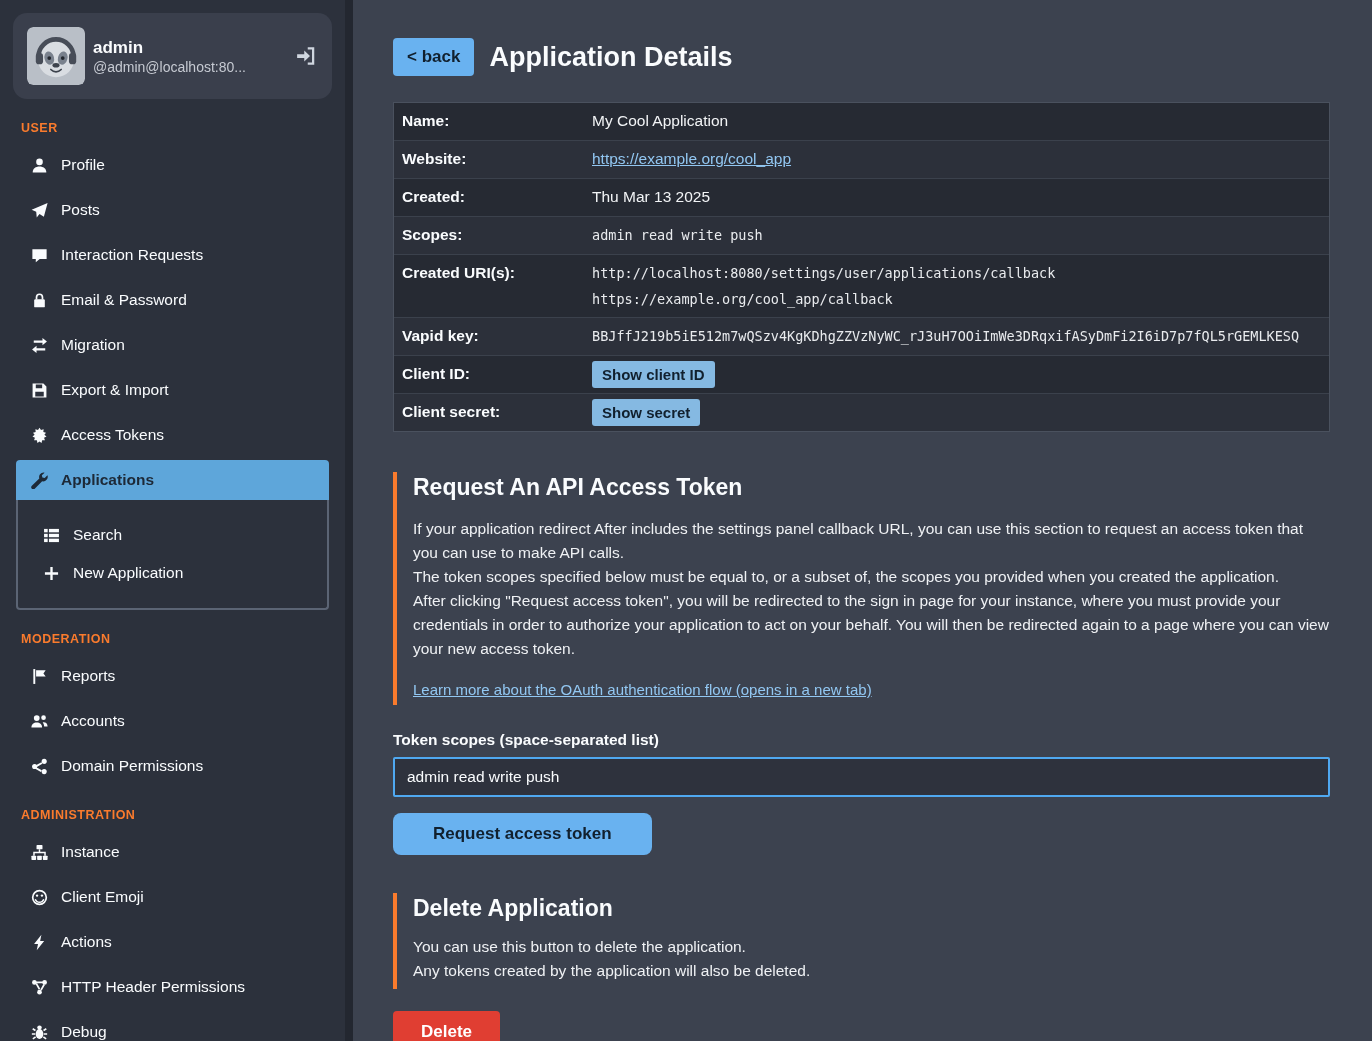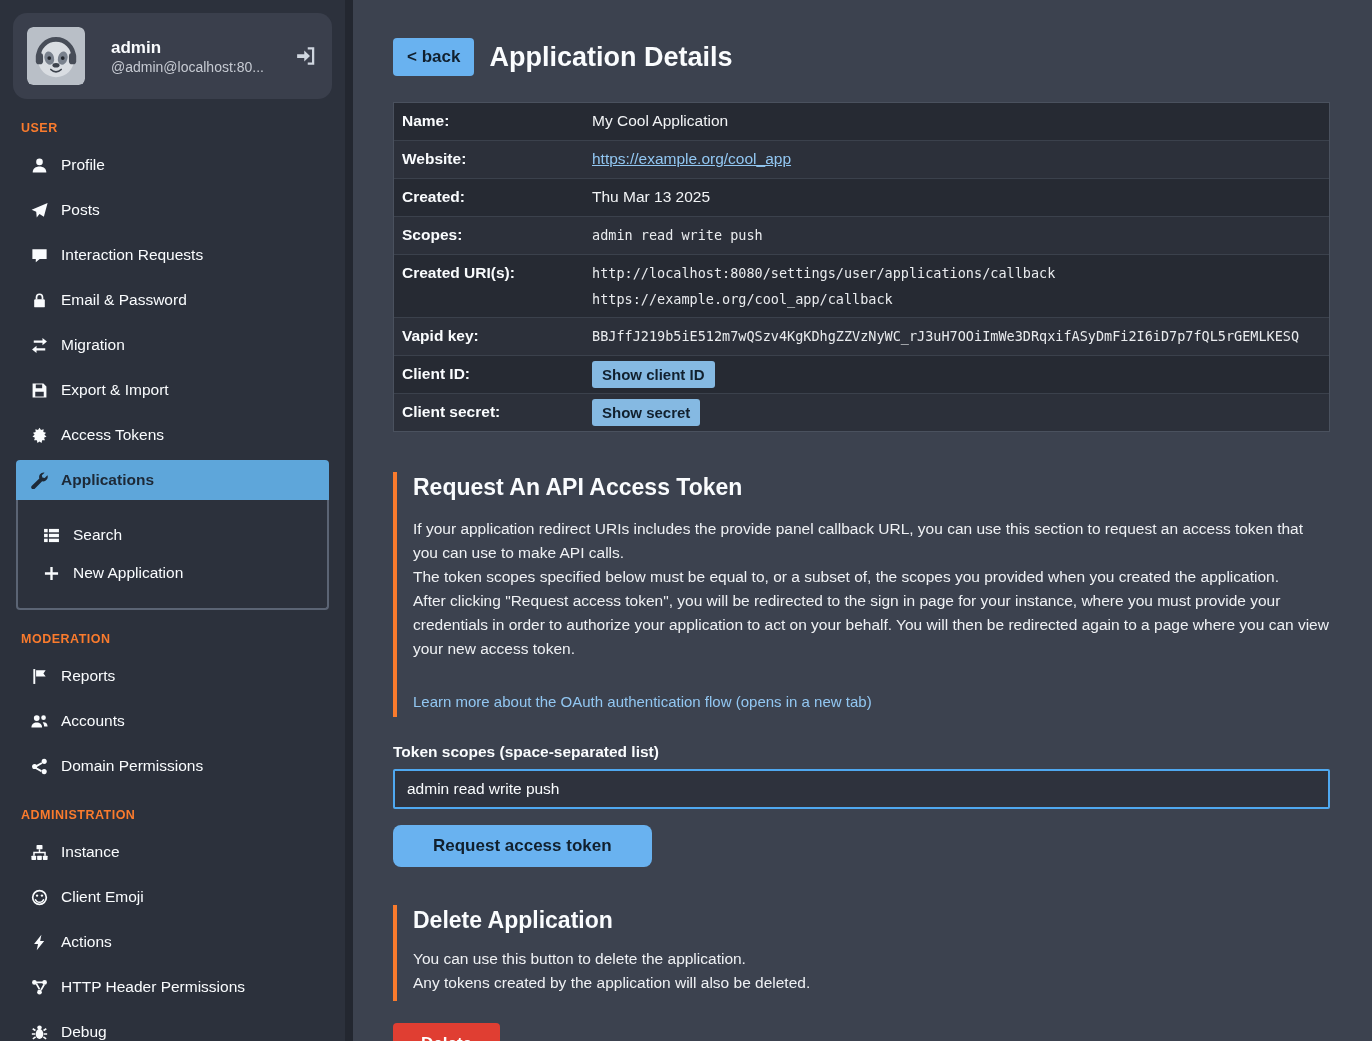--- a/index.html
+++ b/index.html
@@ -27,21 +27,21 @@
   body{
     width:1372px;height:1041px;overflow:hidden;
     display:flex;background:var(--page);
     font-family:"Liberation Sans","DejaVu Sans",sans-serif;
     color:var(--text);
   }
   
   .sidebar{width:345px;flex-shrink:0;background:var(--sidebar);height:100%;overflow:hidden}
   .user-card{
     margin:13px;background:var(--card);border-radius:14px;
-    display:flex;align-items:center;gap:26px;padding:14px 16px 14px 14px;
+    display:flex;align-items:center;gap:8px;padding:14px 16px 14px 14px;
   }
   .avatar{width:58px;height:58px;border-radius:6px;overflow:hidden;flex-shrink:0}
   .avatar svg{display:block;width:58px;height:58px}
   .user-info{min-width:0;flex:1}
   .user-name{font-size:17px;font-weight:bold;line-height:1.35}
   .user-handle{font-size:14px;color:var(--muted);white-space:nowrap;overflow:hidden;text-overflow:ellipsis;max-width:168px}
   .logout{color:#cfd6df;display:flex;align-items:center;cursor:pointer}
   .logout svg{width:20px;height:20px;fill:currentColor}
 
   .section-label{
@@ -101,22 +101,22 @@
     font-family:inherit;font-size:15px;font-weight:bold;padding:5px 10px;cursor:pointer;
   }
 
   .callout{
     border-left:4px solid var(--orange);
     padding:2px 0 6px 16px;margin-top:40px;
   }
   .callout h2{font-size:23px;font-weight:bold;margin:0 0 16px;color:var(--text)}
   .callout p{margin:0;font-size:15.5px;line-height:1.55;color:#eff1f4}
   .callout .learn-link{
-    display:inline-block;margin-top:32px;color:var(--link);font-size:15px;
-    cursor:pointer;
+    display:inline-block;margin-top:20px;color:var(--link);font-size:15px;
+    text-decoration:underline;cursor:pointer;
   }
   .field-label{display:block;margin-top:26px;font-size:15.5px;font-weight:bold}
   .scopes-input{
     margin-top:8px;width:100%;height:40px;
     background:#2e323d;border:2px solid #4fa8f0;border-radius:2px;
     color:var(--text);font-family:inherit;font-size:15.5px;padding:0 12px;outline:none;
   }
   .primary-btn{
     display:block;margin-top:16px;
     background:var(--blue-btn);color:var(--btn-text);border:none;border-radius:8px;
@@ -405,21 +405,21 @@
     <div class="drow btn-row">
       <div class="dlabel">Client secret:</div>
       <div class="dvalue">
         <button class="soft-btn">Show secret</button>
       </div>
     </div>
   </div>
 
   <section class="callout">
     <h2>Request An API Access Token</h2>
-    <p>If your application redirect URIs includes the provide panel callback URL, you can use this section to request an access token that you can use to make API calls.</p>
+    <p>If your application redirect After includes the settings panel callback URL, you can use this section to request an access token that you can use to make API calls.</p>
     <p>The token scopes specified below must be equal to, or a subset of, the scopes you provided when you created the application.</p>
     <p>After clicking "Request access token", you will be redirected to the sign in page for your instance, where you must provide your credentials in order to authorize your application to act on your behalf. You will then be redirected again to a page where you can view your new access token.</p>
     <a class="learn-link">Learn more about the OAuth authentication flow (opens in a new tab)</a>
   </section>
 
   <label class="field-label">Token scopes (space-separated list)</label>
   <input class="scopes-input" type="text" value="admin read write push" style="">
   <button class="primary-btn">Request access token</button>
 
   <section class="callout delete">

